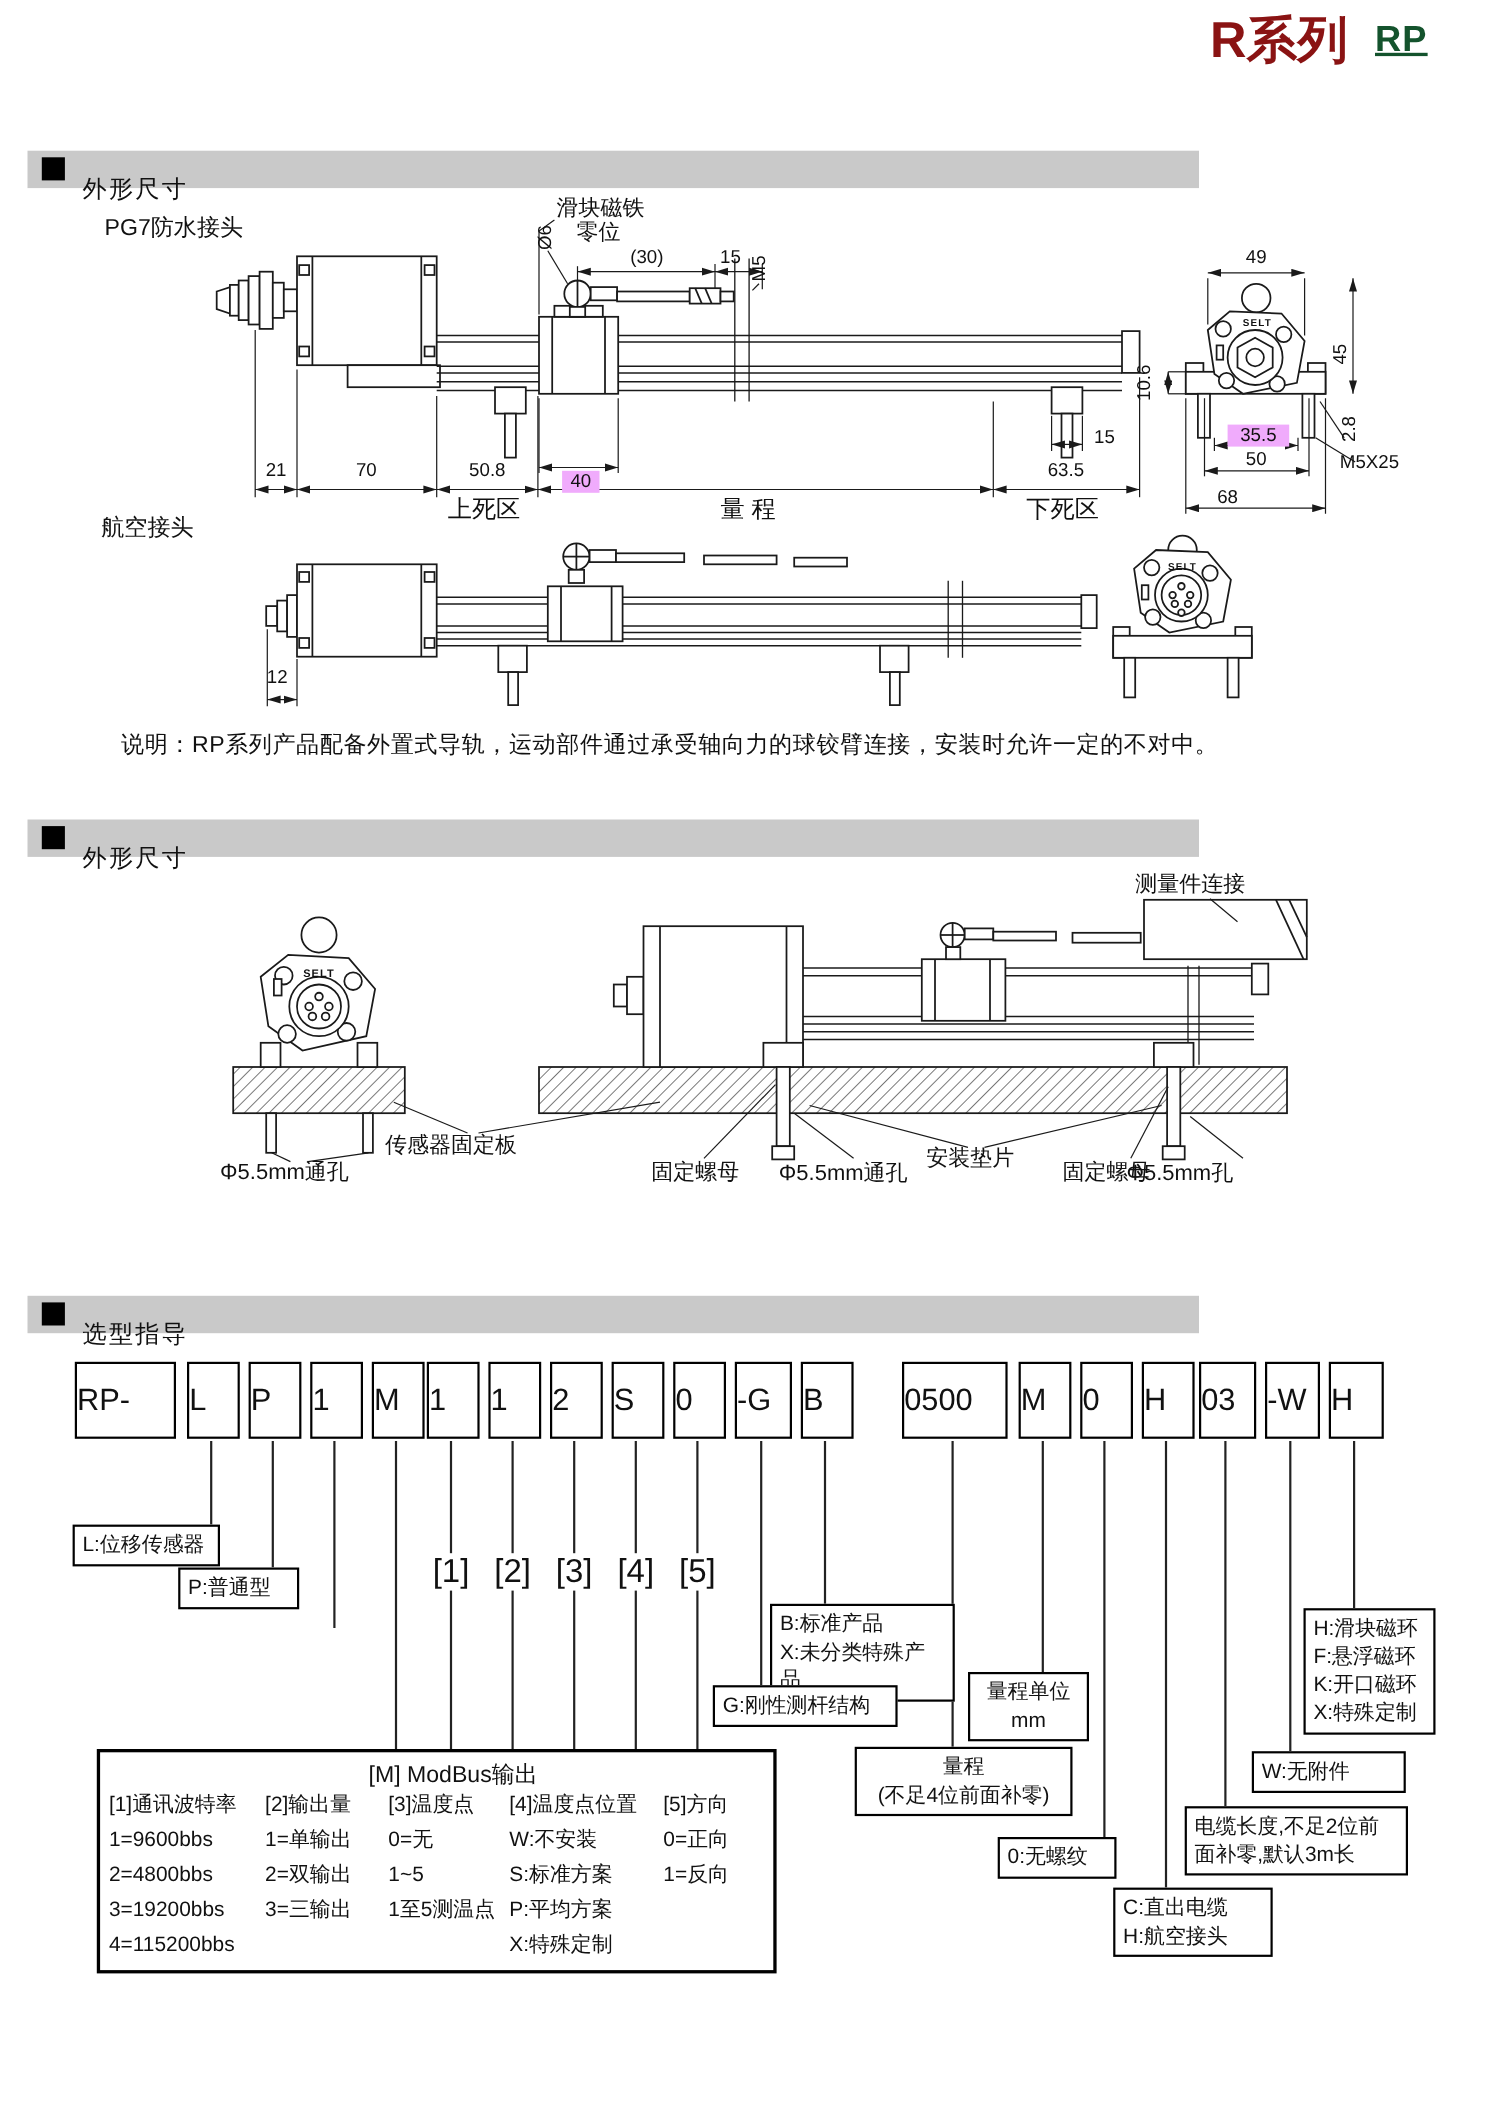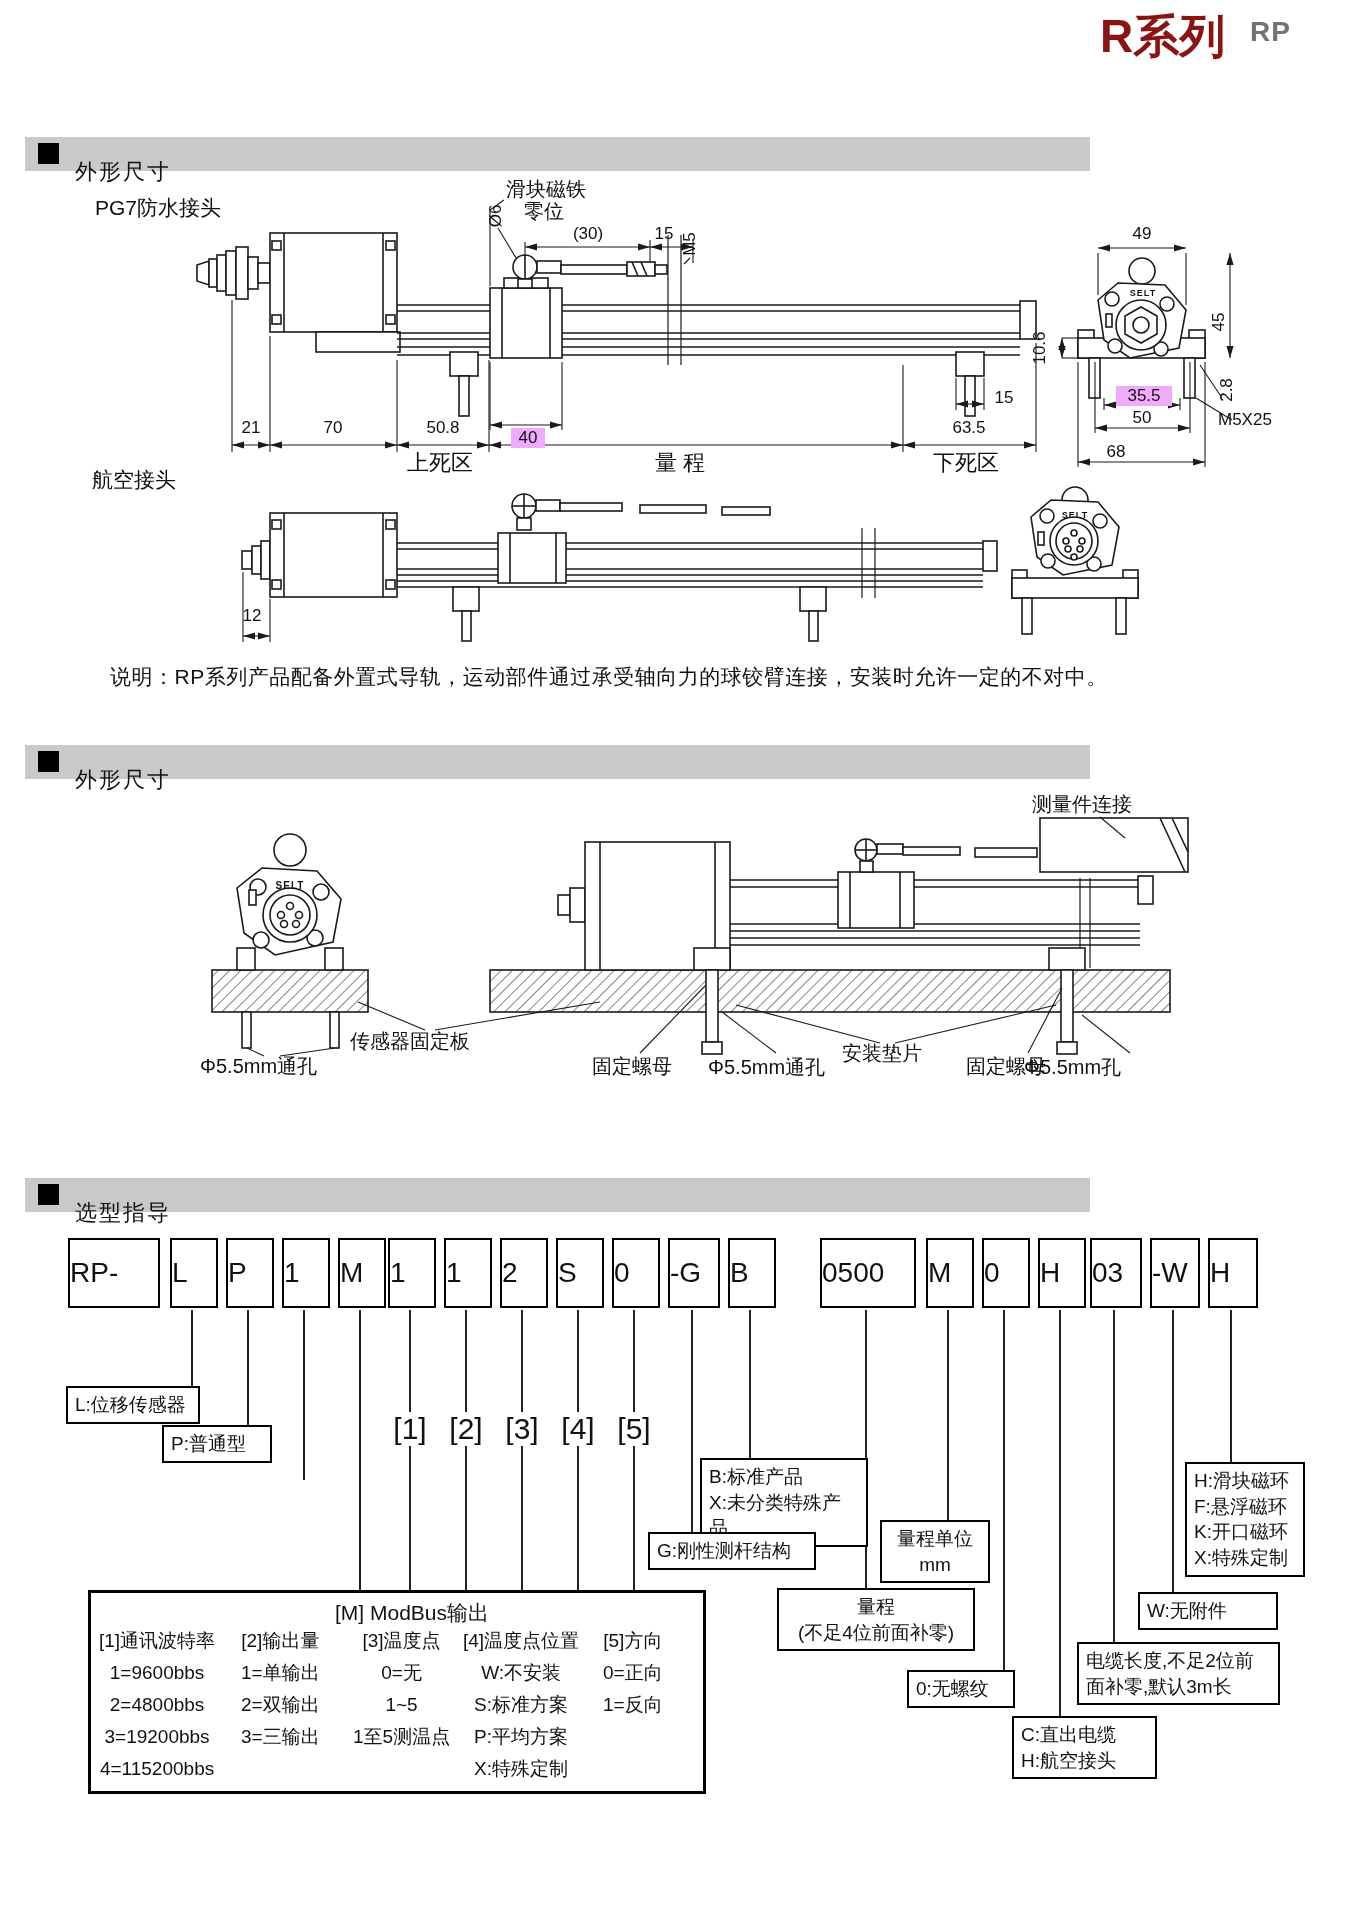--- a/index.html
+++ b/index.html
@@ -3,36 +3,36 @@
 <meta charset="utf-8">
 <style>
   html,body{margin:0;padding:0;background:#ffffff;}
   #page{position:relative;width:1357px;height:1920px;background:#fff;overflow:hidden;
         font-family:"Liberation Sans","DejaVu Sans",sans-serif;color:#111;}
   svg{position:absolute;left:0;top:0;}
   .bar{position:absolute;left:25px;width:1065px;height:34px;background:#c9c9c9;}
   .bar .sq{position:absolute;left:13px;top:6px;width:21px;height:21px;background:#000;}
   .bar .ht{position:absolute;left:50px;top:4px;font-size:22px;color:#111;letter-spacing:2px;margin-top:16px;}
   .title-cn{position:absolute;left:1100px;top:6px;font-size:46px;font-weight:bold;color:#8a1313;}
-  .title-en{position:absolute;left:1250px;top:16px;font-size:28px;font-weight:bold;color:#737373;letter-spacing:1px;}
+  .title-en{position:absolute;left:1250px;top:16px;font-size:33px;font-weight:bold;color:#14532d;letter-spacing:1px;text-decoration:underline;}
   .lbl{position:absolute;font-size:20px;white-space:pre-line;line-height:1.15;}
   .dim{position:absolute;font-size:17px;white-space:nowrap;text-align:center;}
   .dimw{background:#f0abfc;padding:0 2px;}
   .rot{transform:rotate(-90deg);transform-origin:center center;width:46px;text-align:center;}
   .note{position:absolute;font-size:21px;letter-spacing:0.5px;}
   .cb{position:absolute;top:1238px;height:66px;border:2.5px solid #000;background:#fff;
       font-size:28px;text-align:left;line-height:66px;}
   .vl{position:absolute;top:1310px;width:2px;background:#222;}
   .co{position:absolute;border:2.5px solid #000;background:#fff;font-size:19px;
       padding:4px 7px;white-space:pre-line;line-height:1.35;}
   .ctr{text-align:center;}
   .br{position:absolute;top:1412px;width:52px;font-size:30px;text-align:center;background:#fff;}
   .mb{position:absolute;left:88px;top:1590px;width:612px;height:198px;border:3px solid #000;background:#fff;}
   .mb .ti{position:absolute;left:0;top:6px;width:100%;text-align:center;font-size:21px;margin-left:15px;}
-  .mb .col{position:absolute;top:32px;font-size:19px;line-height:32px;white-space:nowrap;text-align:center;}
+  .mb .col{position:absolute;top:32px;font-size:19px;line-height:32px;white-space:nowrap;}
   .mb .hd{display:block;}
   .mb .rw{display:block;}
 </style>
 </head>
 <body>
 
 <div id="page">
 
   <svg width="1357" height="1920" viewBox="0 0 1357 1920">
     <defs>

